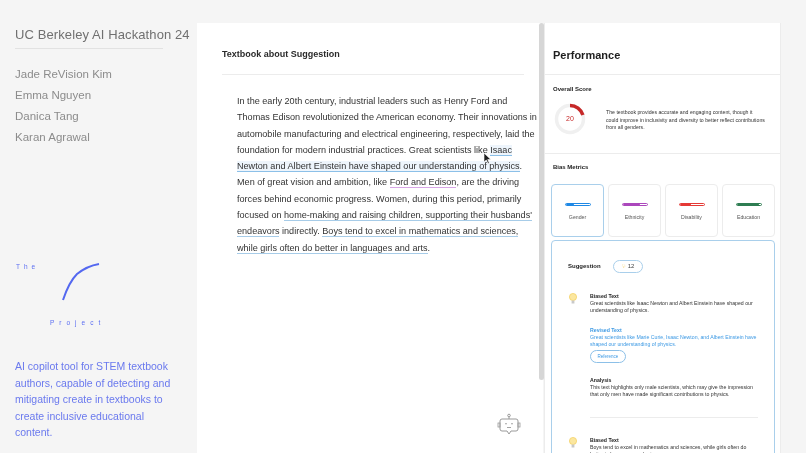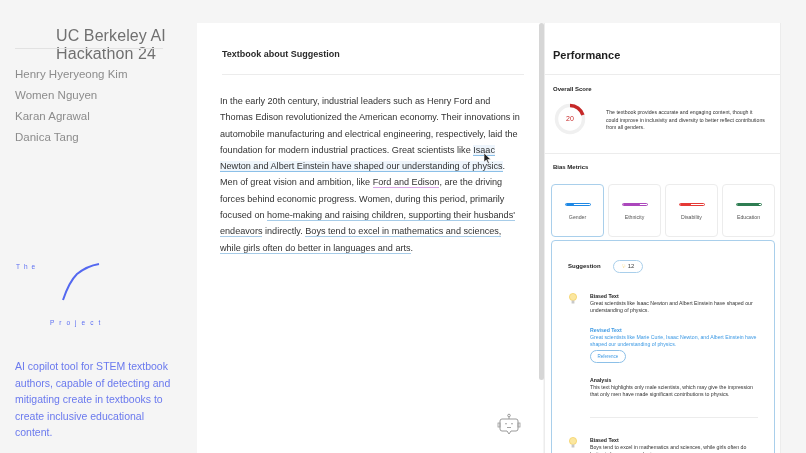--- a/index.html
+++ b/index.html
@@ -1,38 +1,38 @@
 <!DOCTYPE html>
 <html><head>
   <meta charset="utf-8">
   <style>
     * { box-sizing: border-box; margin: 0; padding: 0; }
     html, body { width: 806px; height: 453px; overflow: hidden; background: #f5f5f5; font-family: "Liberation Sans", sans-serif; }
     .root { position: relative; width: 806px; height: 453px; background: #f5f5f5; }
 
     
     .sidebar { position: absolute; left: 0; top: 0; width: 196px; height: 453px; }
-    .hack-title { position: absolute; left: 15px; top: 27px; font-size: 16px; color: #707070; font-weight: 500; letter-spacing: 0.1px; margin-left: 41px; }
+    .hack-title { position: absolute; left: 15px; top: 27px; font-size: 13px; color: #707070; font-weight: 500; letter-spacing: 0.1px; }
     .sidebar-divider { position: absolute; left: 15px; top: 48px; width: 148px; height: 1px; background: #e2e2e2; }
     .team { position: absolute; left: 15px; top: 67px; }
     .team-member { font-size: 11.5px; color: #8c8c8c; height: 21px; line-height: 14px; }
 
     .logo { position: absolute; left: 15px; top: 262px; width: 150px; height: 68px; }
     .logo-the { position: absolute; left: 1px; top: 1px; font-size: 6.5px; letter-spacing: 4px; color: #5b6ef2; }
     .logo-main { position: absolute; left: 0; top: 14px; font-size: 35px; font-weight: bold; color: #5468f0; letter-spacing: -1px; line-height: 36px; }
     .logo-swoosh { position: absolute; left: 40px; top: 0; }
     .logo-project { position: absolute; left: 35px; top: 57px; font-size: 6.5px; letter-spacing: 5px; color: #5b6ef2; }
 
     .tagline { position: absolute; left: 15px; top: 358px; width: 168px; font-size: 10.5px; line-height: 16.5px; color: #6a79ee; }
 
     
     .editor { position: absolute; left: 197px; top: 23px; width: 346px; height: 430px; background: #ffffff; }
     .editor-title { position: absolute; left: 25px; top: 26px; font-size: 9px; font-weight: bold; color: #2a2a2a; }
     .editor-divider { position: absolute; left: 25px; top: 51px; width: 302px; height: 1px; background: #ececec; }
-    .editor-body { position: absolute; left: 23px; top: 70px; width: 300px; font-size: 9.1px; line-height: 16.3px; color: #333333; }
+    .editor-body { position: absolute; left: 40px; top: 70px; width: 300px; font-size: 9.1px; line-height: 16.3px; color: #333333; }
     .hl-gender { border-bottom: 1.5px solid #8cc0e8; background: #eef5fc; }
     .hl-eth { border-bottom: 1.5px solid #d8a6e6; }
     .hl-other { border-bottom: 1.5px solid #a7cce8; }
     .cursor-icon { position: absolute; left: 287px; top: 130px; }
     .editor-scrollbar { position: absolute; left: 539px; top: 23px; width: 5px; height: 357px; background: #d6d6d6; border-radius: 3px; }
     .bot-icon { position: absolute; left: 497px; top: 413px; }
 
     
     .perf { position: absolute; left: 544px; top: 23px; width: 236px; height: 430px; background: #ffffff; border-left: 1px solid #ececec; overflow: hidden; }
     .perf-title { position: absolute; left: 8px; top: 26px; font-size: 11px; font-weight: bold; color: #1e1e1e; }
@@ -66,24 +66,24 @@
   </style>
 </head>
 <body>
 
 <div class="root">
 
   <div class="sidebar">
     <div class="hack-title">UC Berkeley AI Hackathon 24</div>
     <div class="sidebar-divider"></div>
     <div class="team">
-      <div class="team-member">Henry Hyeryeong Kim</div>
-      <div class="team-member">Women Nguyen</div>
+      <div class="team-member">Jade ReVision Kim</div>
+      <div class="team-member">Emma Nguyen</div>
+      <div class="team-member">Danica Tang</div>
       <div class="team-member">Karan Agrawal</div>
-      <div class="team-member">Danica Tang</div>
     </div>
 
     <div class="logo">
       <div class="logo-the">The</div>
       <svg class="logo-swoosh" width="60" height="40" viewBox="0 0 60 40">
         <path d="M8 38 Q14 20 22 12 Q32 4 44 2" stroke="#5468f0" stroke-width="2" fill="none"></path>
       </svg>
       <div class="logo-project">Project</div>
     </div>
 

